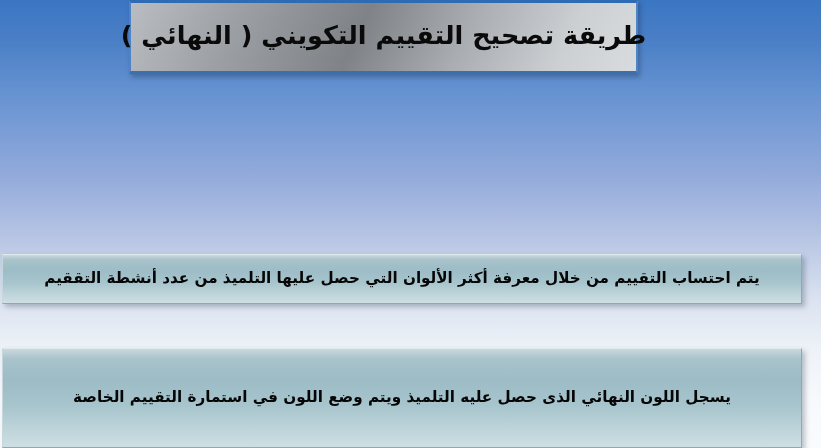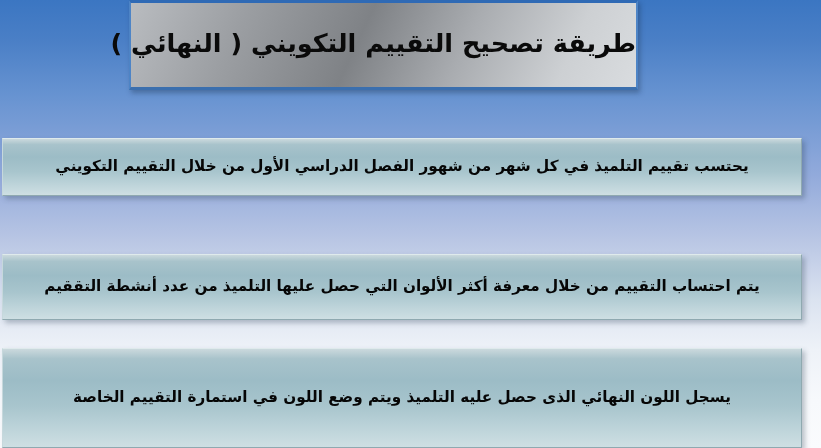--- a/index.html
+++ b/index.html
@@ -29,36 +29,37 @@
         #fafbfd 448px);
     overflow: hidden;
   }
 
   
   #title-box {
     position: absolute;
     left: 129px;
     top: 0px;
     width: 509px;
-    height: 90px;
+    height: 74px;
     box-sizing: border-box;
     border-top: 3px solid #2f6ab5;
     border-left: 2px solid #4d84c6;
     border-right: 2px solid #4d84c6;
     border-bottom: 3px solid #3b6fae;
     background: linear-gradient(115deg,
         #b9bcc0 0%,
         #9b9ea2 22%,
         #7f8286 45%,
         #a9acb0 65%,
         #cdd0d3 85%,
         #d9dcdf 100%);
     box-shadow: 2px 3px 5px rgba(20,40,70,0.35);
     display: flex;
     align-items: center;
+    justify-content: center;
   }
   #title-text {
     color: #0a0a0a;
     font-size: 25.5px;
     font-weight: bold;
     line-height: 1.1;
     letter-spacing: 0px;
     white-space: nowrap;
     text-align: center;
     padding-bottom: 4px;
@@ -81,21 +82,21 @@
     border-left: 1px solid #c6d8dc;
     border-right: 1px solid #8fa9b0;
     border-bottom: 1px solid #8fa9b0;
     box-shadow: 3px 3px 5px rgba(40,60,80,0.30);
     display: flex;
     flex-direction: column;
     align-items: center;
     justify-content: center;
   }
   #bar-1 { top: 138px;  height: 58px; }
-  #bar-2 { top: 254px;  height: 66px; }
+  #bar-2 { top: 254px;  height: 50px; }
   #bar-3 { top: 348px;  height: 100px; }
 
   .bar-text {
     color: #060606;
     font-size: 15.2px;
     font-weight: bold;
     line-height: 1.55;
     text-align: center;
     white-space: nowrap;
     direction: rtl;
@@ -106,23 +107,20 @@
 </style>
 </head>
 <body>
 
 <div id="slide">
 
   <div id="title-box">
     <div id="title-text">طريقة تصحيح التقييم التكويني  ( النهائي )</div>
   </div>
 
-  <div class="bar" id="bar-1">
-    <div class="bar-text">يحتسب تقييم التلميذ في كل شهر من شهور الفصل الدراسي الأول  من خلال التقييم التكويني</div>
-  </div>
 
   <div class="bar" id="bar-2">
     <div class="bar-text">يتم احتساب التقييم من خلال معرفة أكثر الألوان التي حصل عليها التلميذ من عدد أنشطة التققيم</div>
   </div>
 
   <div class="bar" id="bar-3">
     <div class="bar-text">
       <span class="bar-line-1">يسجل اللون النهائي الذى حصل عليه التلميذ ويتم وضع اللون في استمارة التقييم الخاصة</span>
     </div>
   </div>

